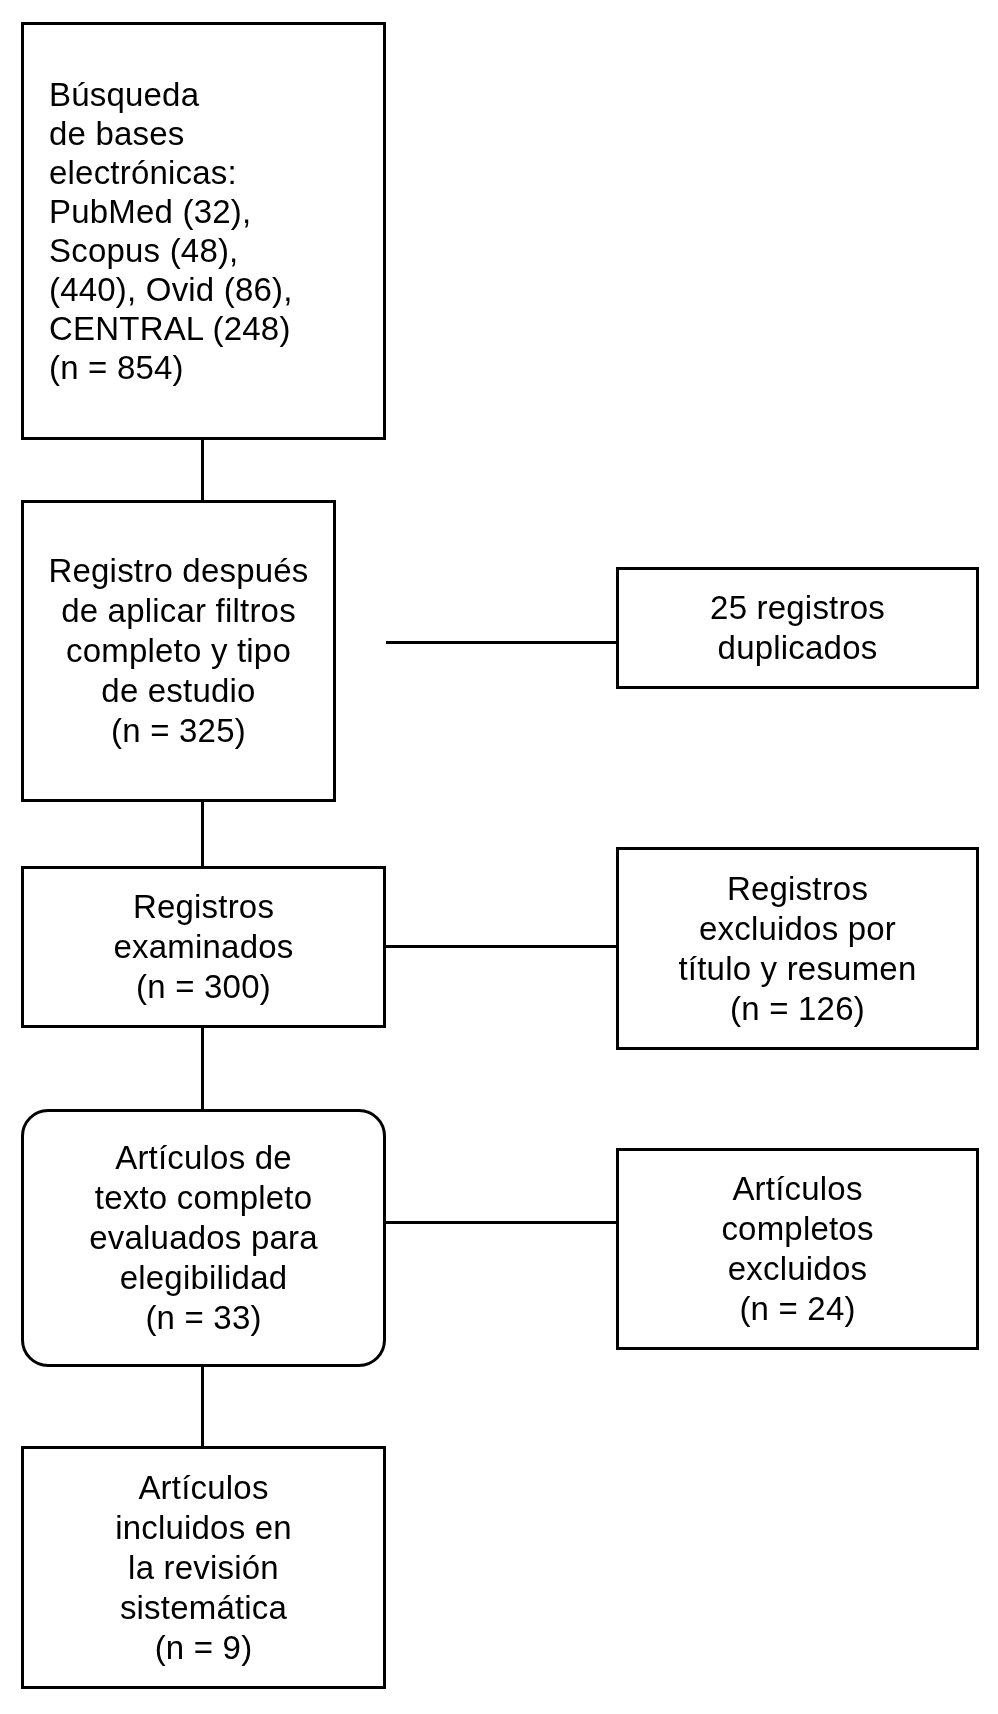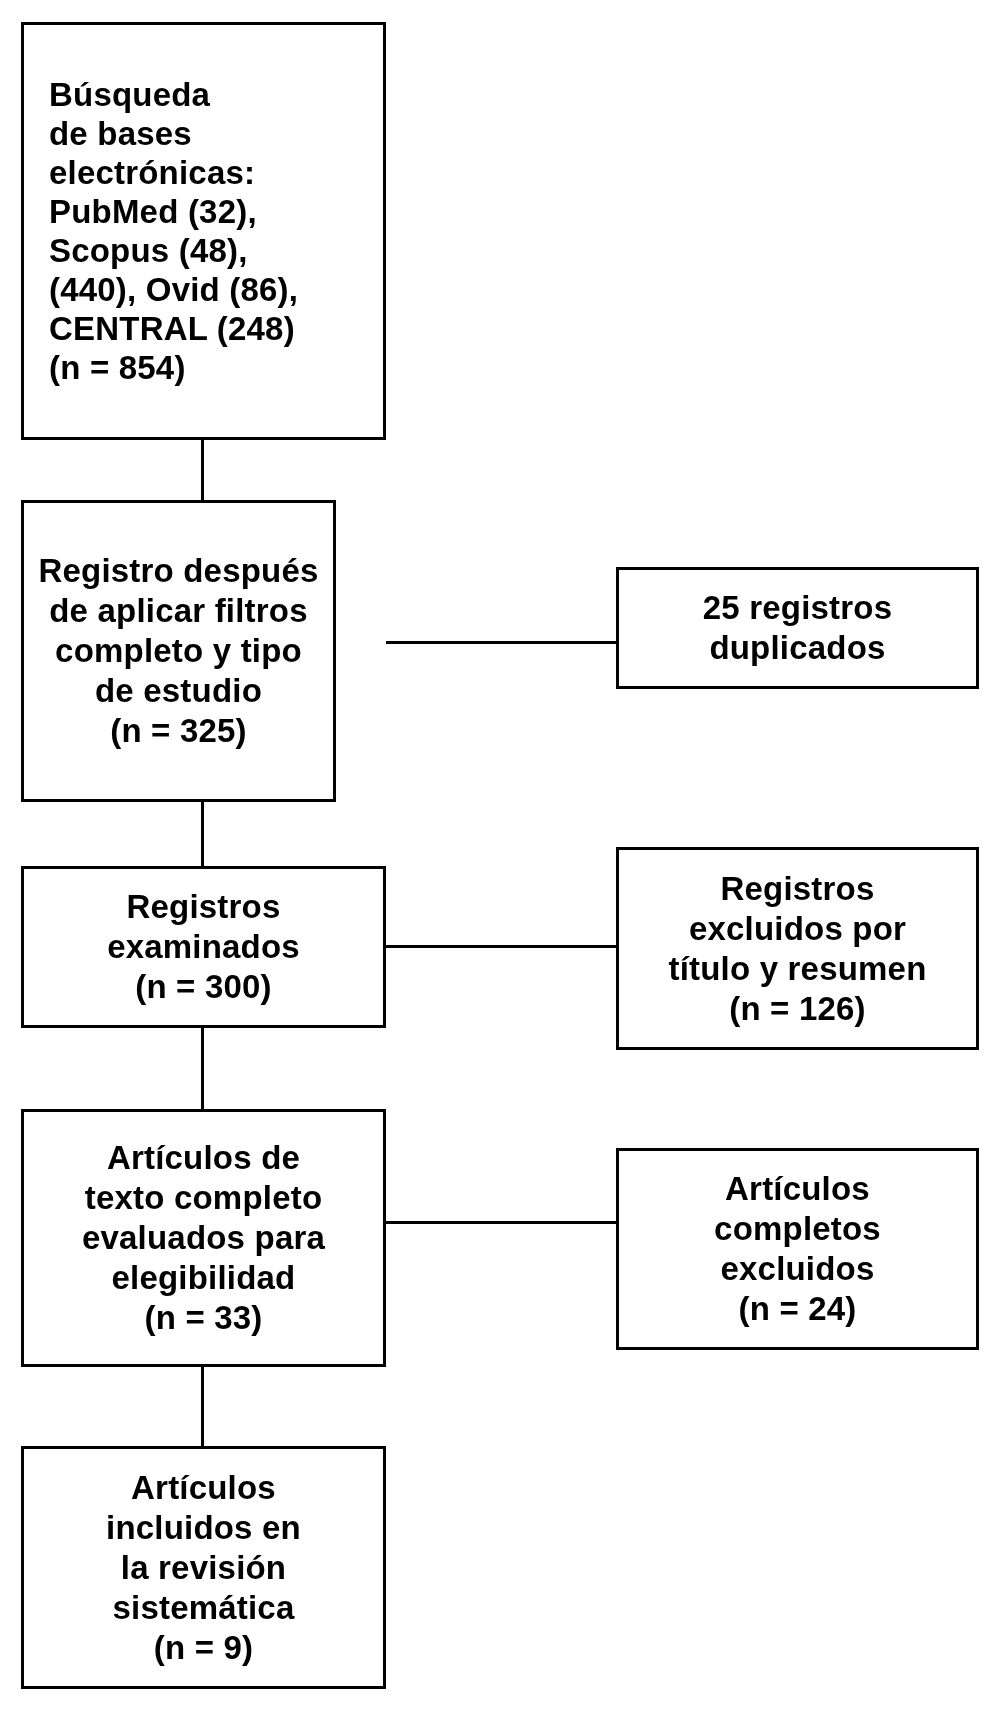--- a/index.html
+++ b/index.html
@@ -30,21 +30,21 @@
     font-size: 33px;
     line-height: 40px;
     letter-spacing: 0.2px;
   }
   .box.left-align {
     align-items: flex-start;
     text-align: left;
     padding-left: 25px;
     line-height: 39px;
   }
-  .tline { white-space: nowrap; font-weight: bold; }
+  .tline { white-space: nowrap; }
   .conn {
     position: absolute;
     background: #000000;
   }
 </style>
 </head>
 <body>
 
 <div class="canvas">
 
@@ -75,21 +75,21 @@
     <div class="tline">de estudio</div>
     <div class="tline">(n = 325)</div>
   </div>
 
   <div class="box" style="left:21px; top:866px; width:365px; height:162px;">
     <div class="tline">Registros</div>
     <div class="tline">examinados</div>
     <div class="tline">(n = 300)</div>
   </div>
 
-  <div class="box" style="left:21px; top:1109px; width:365px; height:258px;">
+  <div class="box" style="left:21px; top:1109px; width:365px; height:258px;border-radius:27px;">
     <div class="tline">Artículos de</div>
     <div class="tline">texto completo</div>
     <div class="tline">evaluados para</div>
     <div class="tline">elegibilidad</div>
     <div class="tline">(n = 33)</div>
   </div>
 
   <div class="box" style="left:21px; top:1446px; width:365px; height:243px;">
     <div class="tline">Artículos</div>
     <div class="tline">incluidos en</div>

